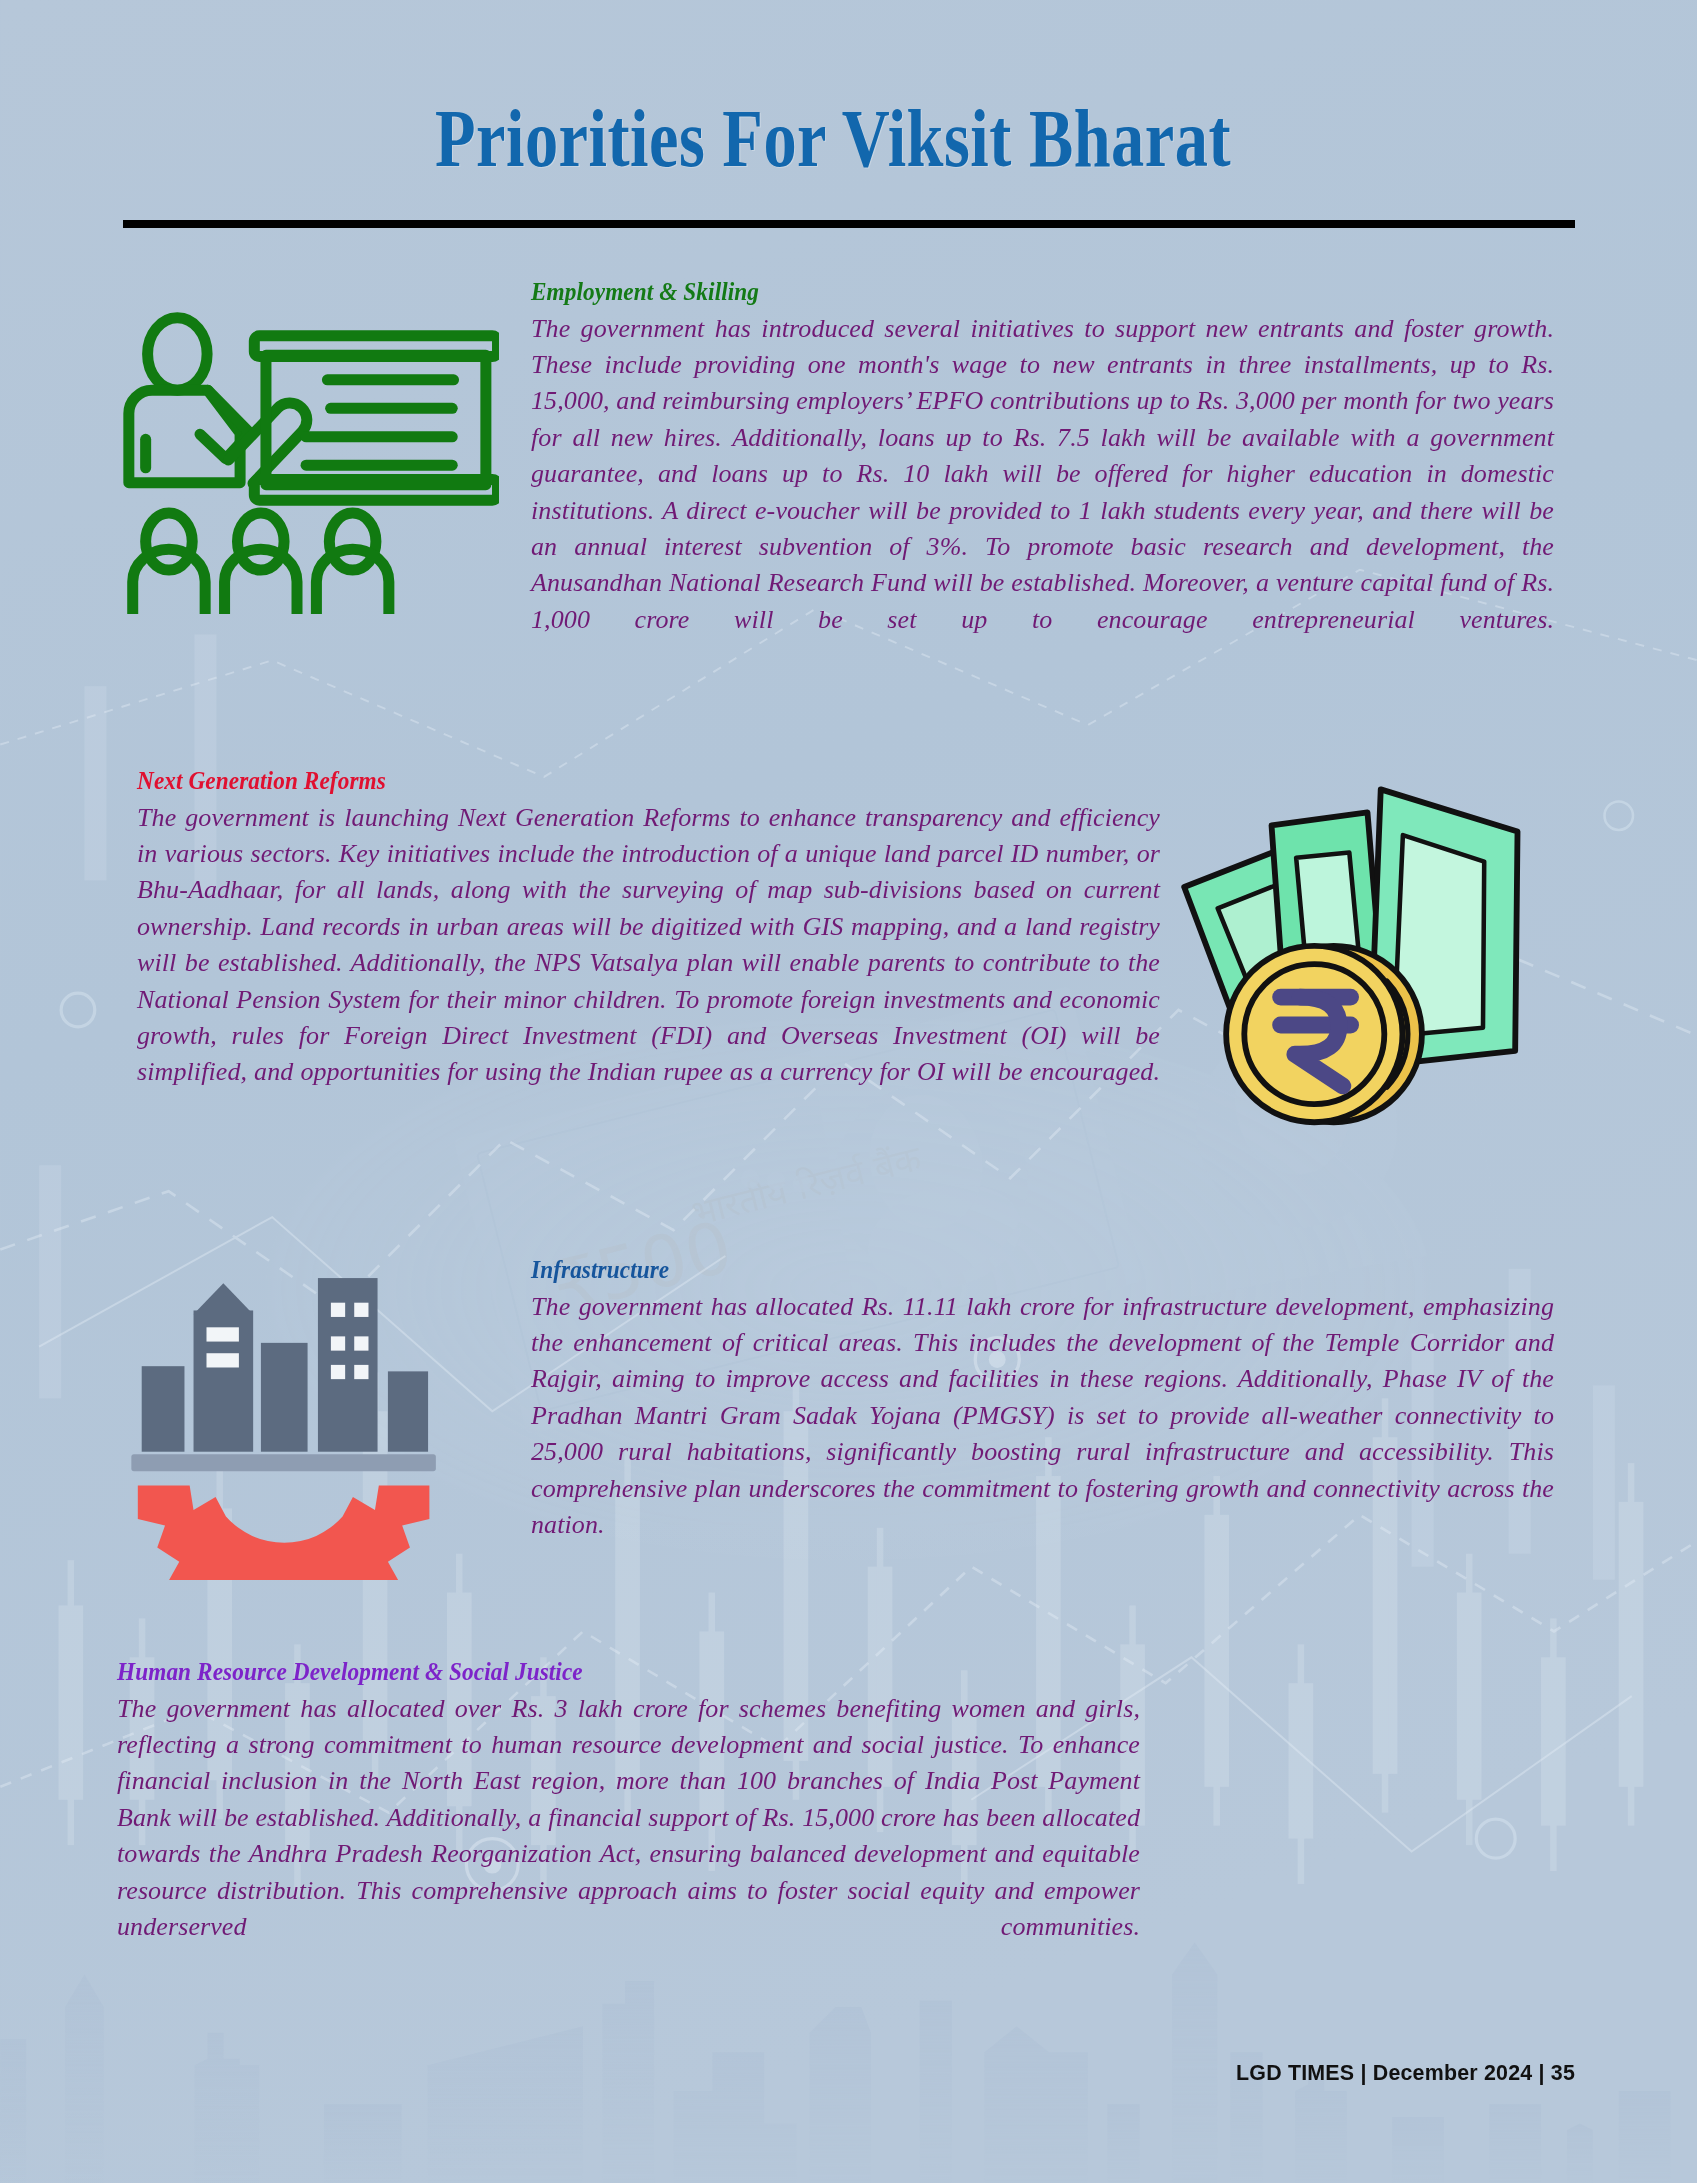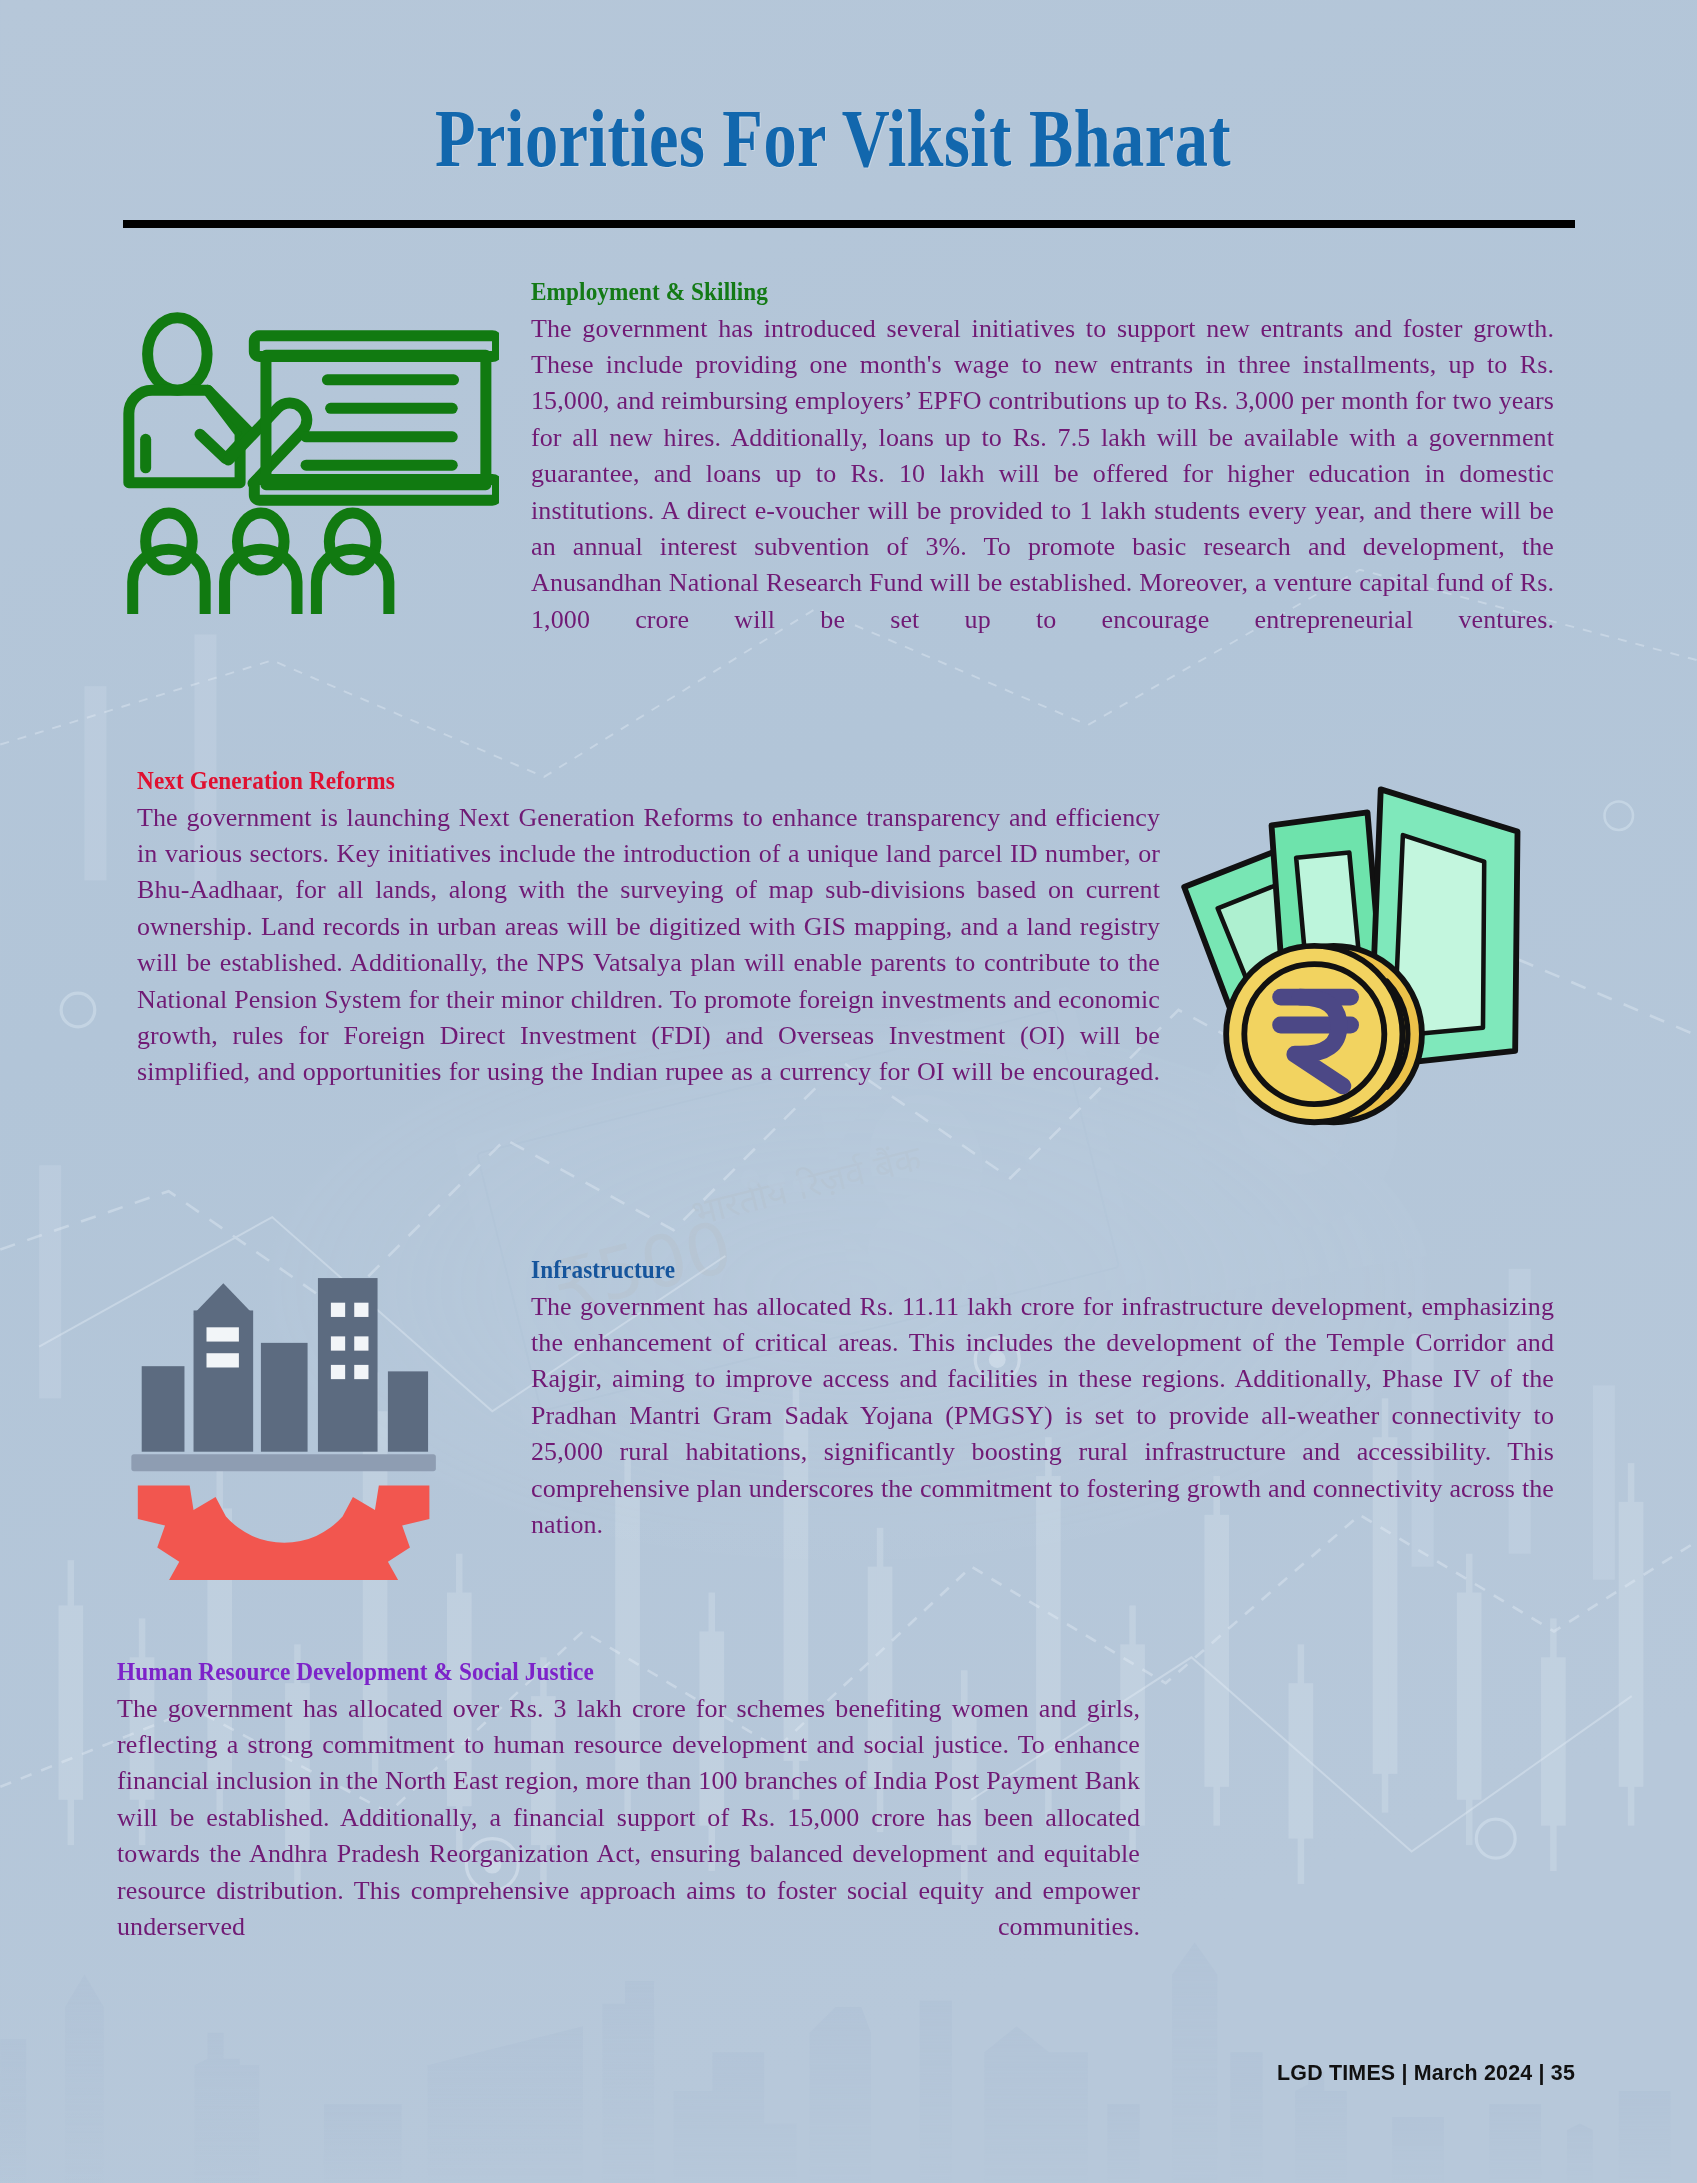--- a/index.html
+++ b/index.html
@@ -31,21 +31,21 @@
     transform-origin:center center;
     white-space:nowrap;
     text-shadow:1.3px 1.3px 0 rgba(255,255,255,.25);
   }
   .title-rule{
     position:absolute;left:123px;top:123px;
     width:1452px;height:8.4px;background:#000;
   }
 
   
-  .section{position:absolute;display:flex;}
+  .section{position:absolute;display:flex;font-style:italic;}
   .sec-text{position:relative;}
   .sec-head{
     font-weight:bold;
     font-size:25px;
     line-height:1.15;
     margin:0 0 3.9px 0;
     letter-spacing:0.1px;
     transform:scaleX(.93);
     transform-origin:left center;
     white-space:nowrap;
@@ -368,16 +368,16 @@
           <rect x="272" y="268" width="32" height="70" rx="4" fill="#ef3f5e"></rect>
           <rect x="316" y="236" width="32" height="102" rx="4" fill="#f6c444"></rect>
           <rect x="360" y="206" width="32" height="132" rx="4" fill="#4a90e2"></rect>
 
           <path d="M114 436 L118 468 L252 352 L288 424 L430 316 L412 352 L460 330 L442 386 L418 356 L296 468 L258 396 L114 436 Z" fill="#3fc24f"></path>
         </g>
       </svg>
     </div>
   </div>
 
-  <div class="footer">LGD TIMES | March 2024 | 35</div>
+  <div class="footer">LGD TIMES | December 2024 | 35</div>
 
 </div>
 
 
 </body></html>

